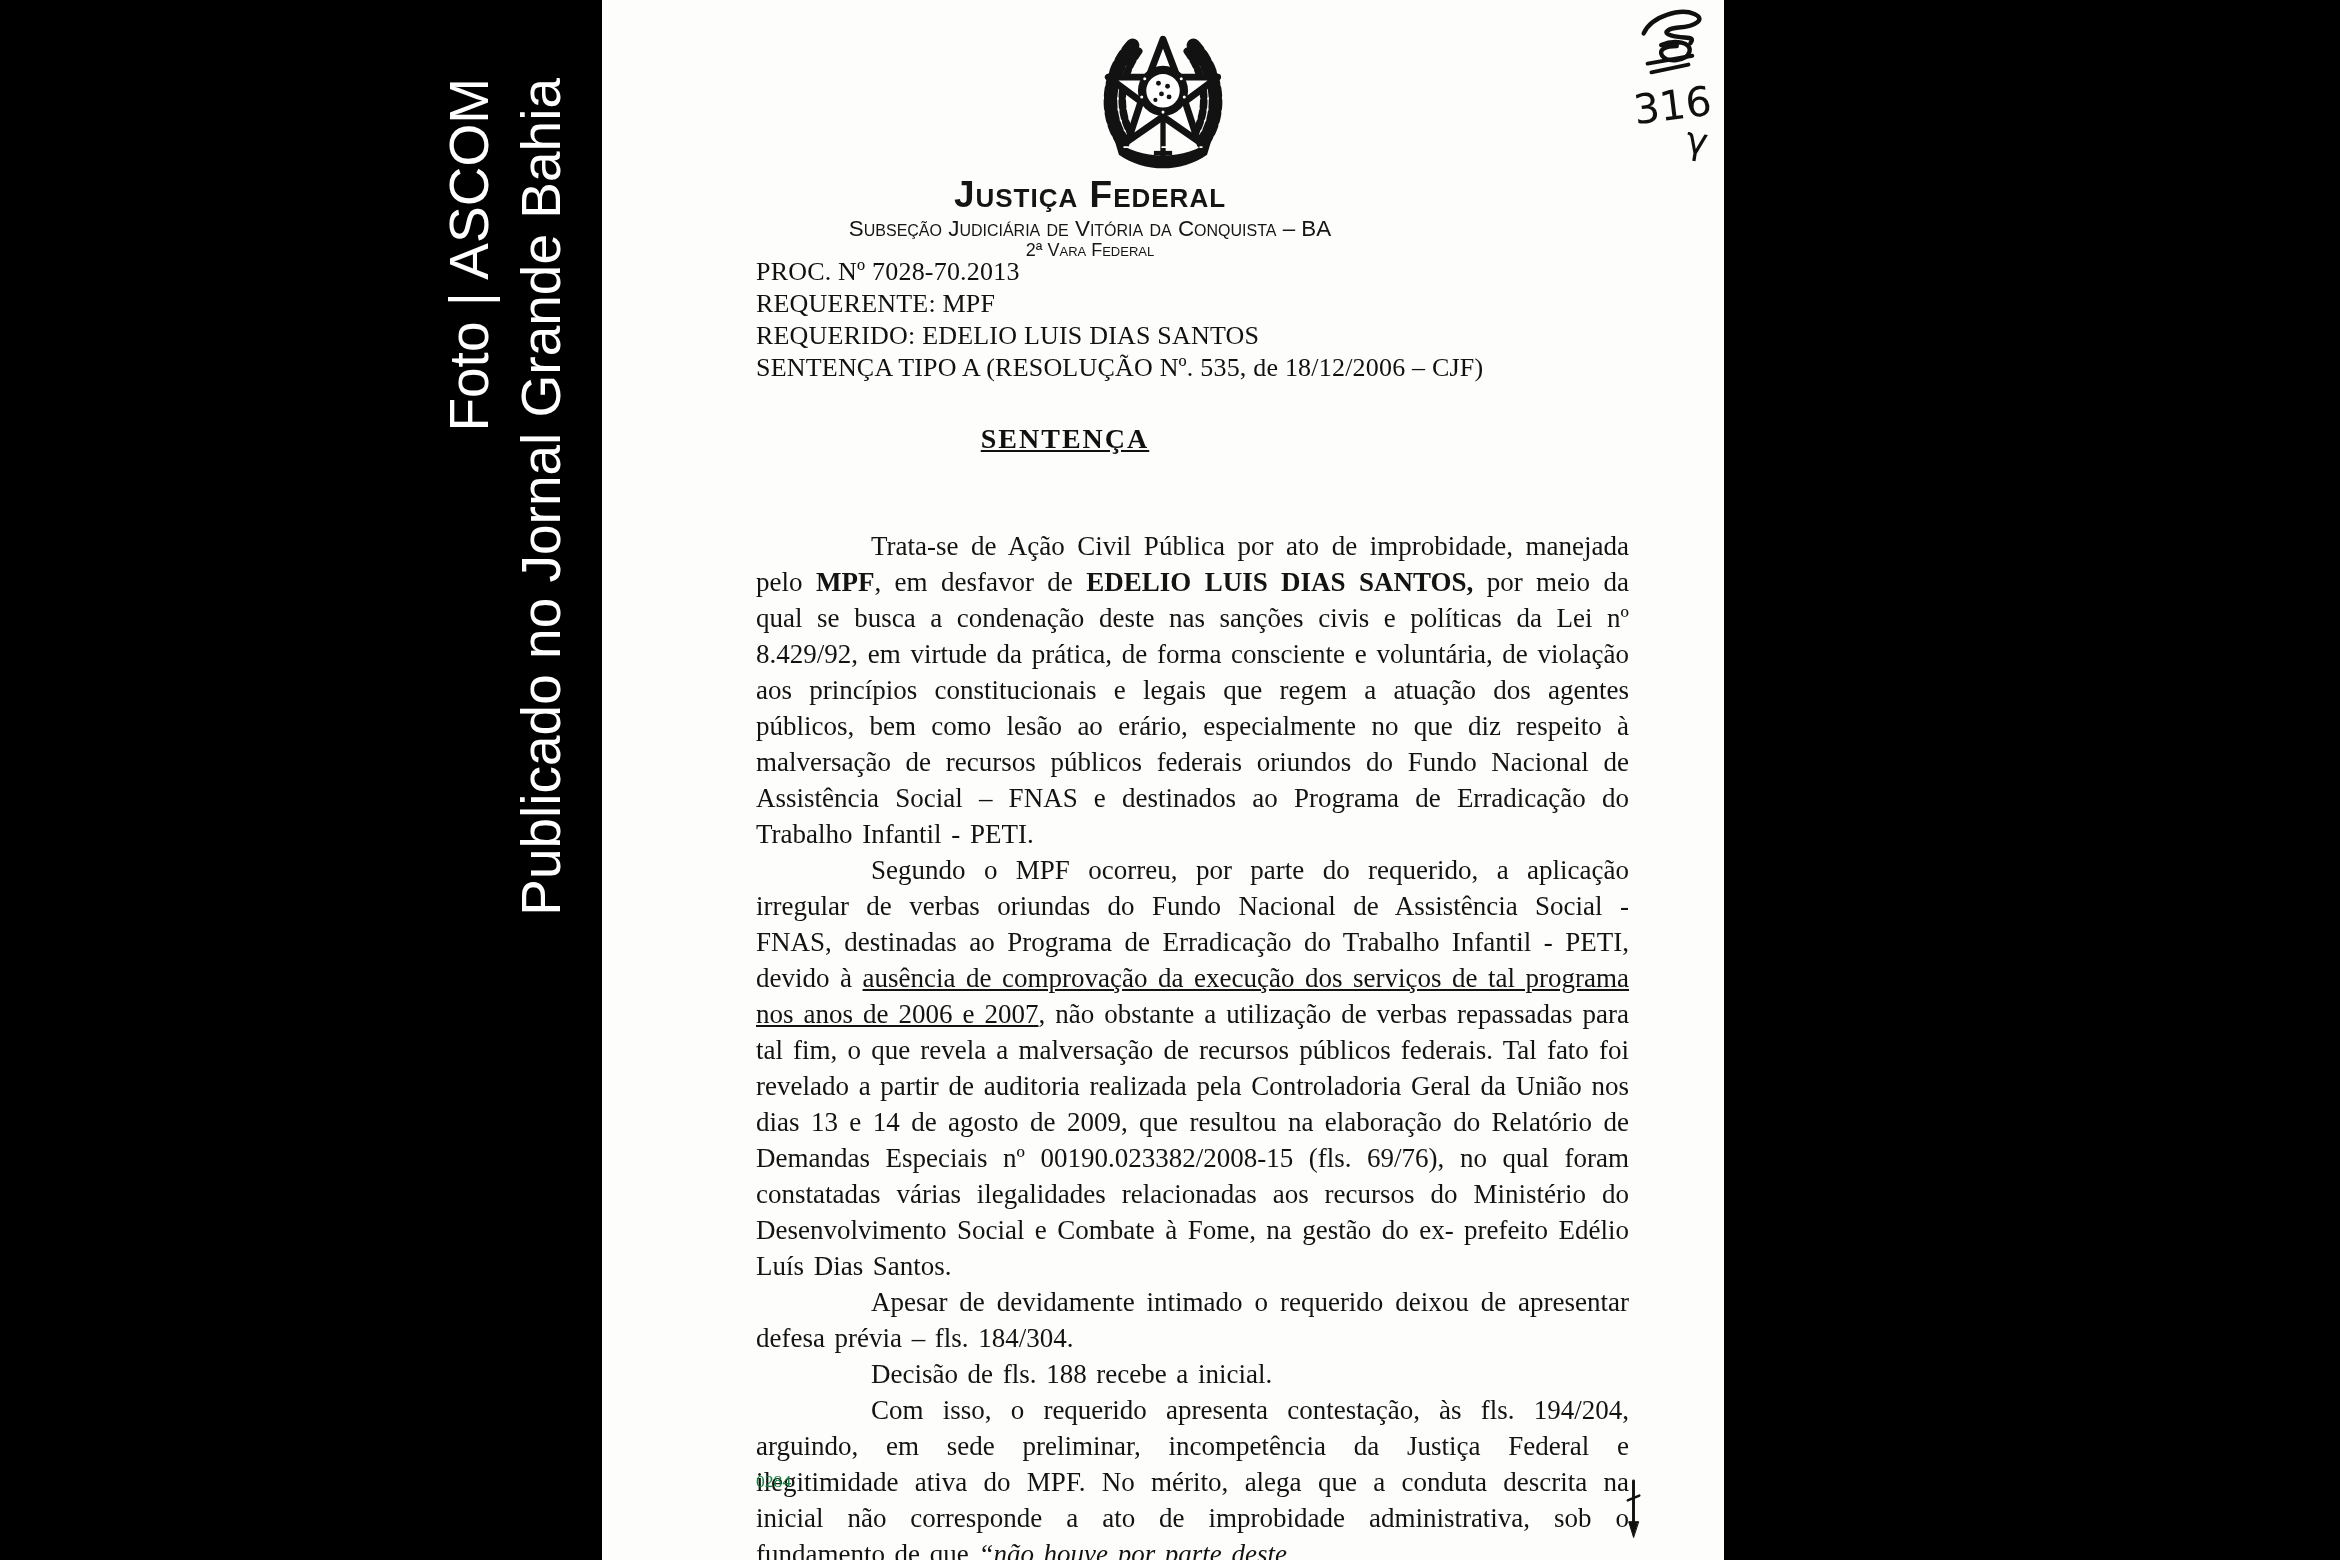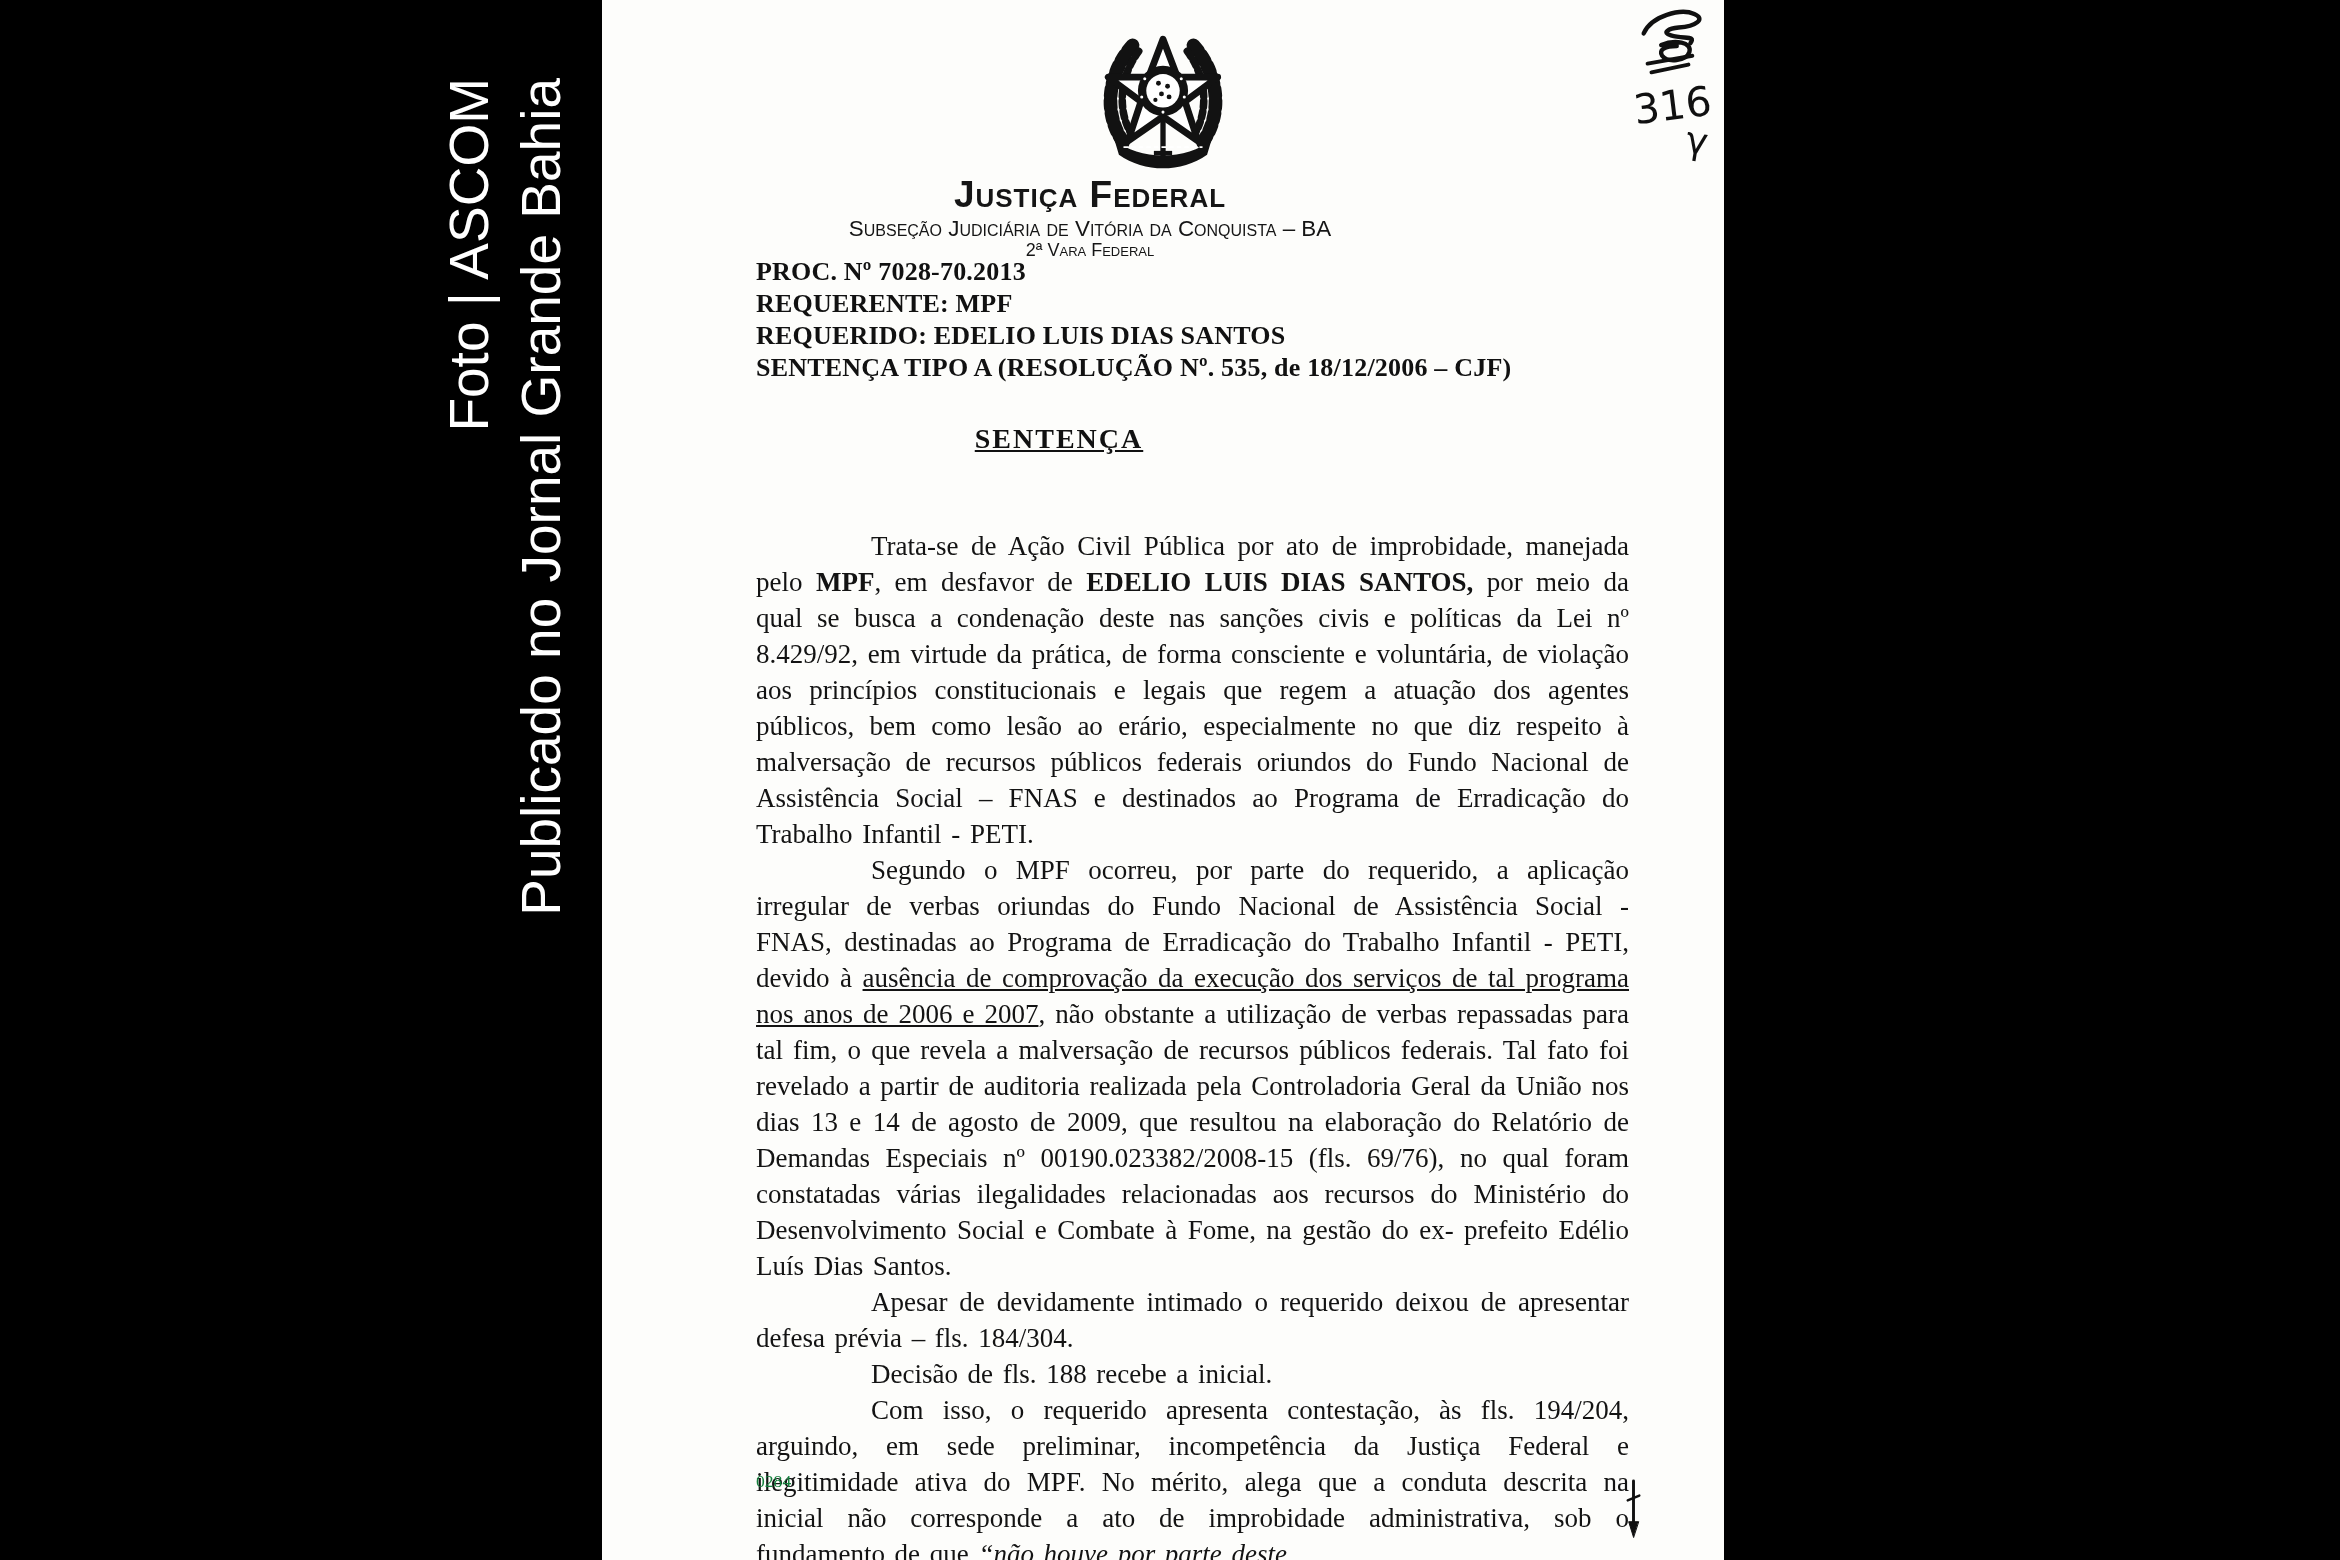--- a/index.html
+++ b/index.html
@@ -11,23 +11,23 @@
                color:#fff;font-family:"Liberation Sans",sans-serif;font-size:55px;
                line-height:72px;white-space:nowrap;}
   
   .page{position:absolute;left:602px;top:0;width:1122px;height:1560px;background:#fdfdfb;color:#111;}
   .emblem-wrap{position:absolute;top:27px;left:0;width:1122px;text-align:center;}
   .hdr{position:absolute;left:0;width:976px;text-align:center;font-family:"Liberation Sans",sans-serif;
        font-variant:small-caps;color:#151515;}
   .hdr.court{top:174px;font-size:37px;font-weight:bold;letter-spacing:1px;}
   .hdr.subsection{top:216px;font-size:22.4px;}
   .hdr.vara{top:240px;font-size:18px;}
-  .case-info{position:absolute;left:154px;top:256px;font-weight:bold;font-size:26px;line-height:32px;
+  .case-info{position:absolute;left:154px;top:256px;font-weight:normal;font-size:26px;line-height:32px;
              letter-spacing:0.2px;white-space:nowrap;}
-  .doc-title{position:absolute;left:0;top:423px;width:914px;text-align:center;}
+  .doc-title{position:absolute;left:6px;top:423px;width:914px;text-align:center;}
   .doc-title span{font-weight:bold;font-size:28px;letter-spacing:2px;text-decoration:underline;}
   .body-text{position:absolute;left:154px;top:528px;width:873px;font-size:27px;line-height:36px;
              text-align:justify;color:#131313;}
   .body-text p{margin:0;text-indent:115px;word-spacing:2.9px;}
   .body-text .b{font-weight:bold;}
   .body-text .i{font-style:italic;}
   .body-text .u{text-decoration:underline;margin-top:48px;}
   .stamp{position:absolute;left:154px;top:1471px;font-size:17.6px;color:#15803d;}
   .handwriting{position:absolute;left:1030px;top:2px;}
   .tickmark{position:absolute;left:1016px;top:1477px;}

